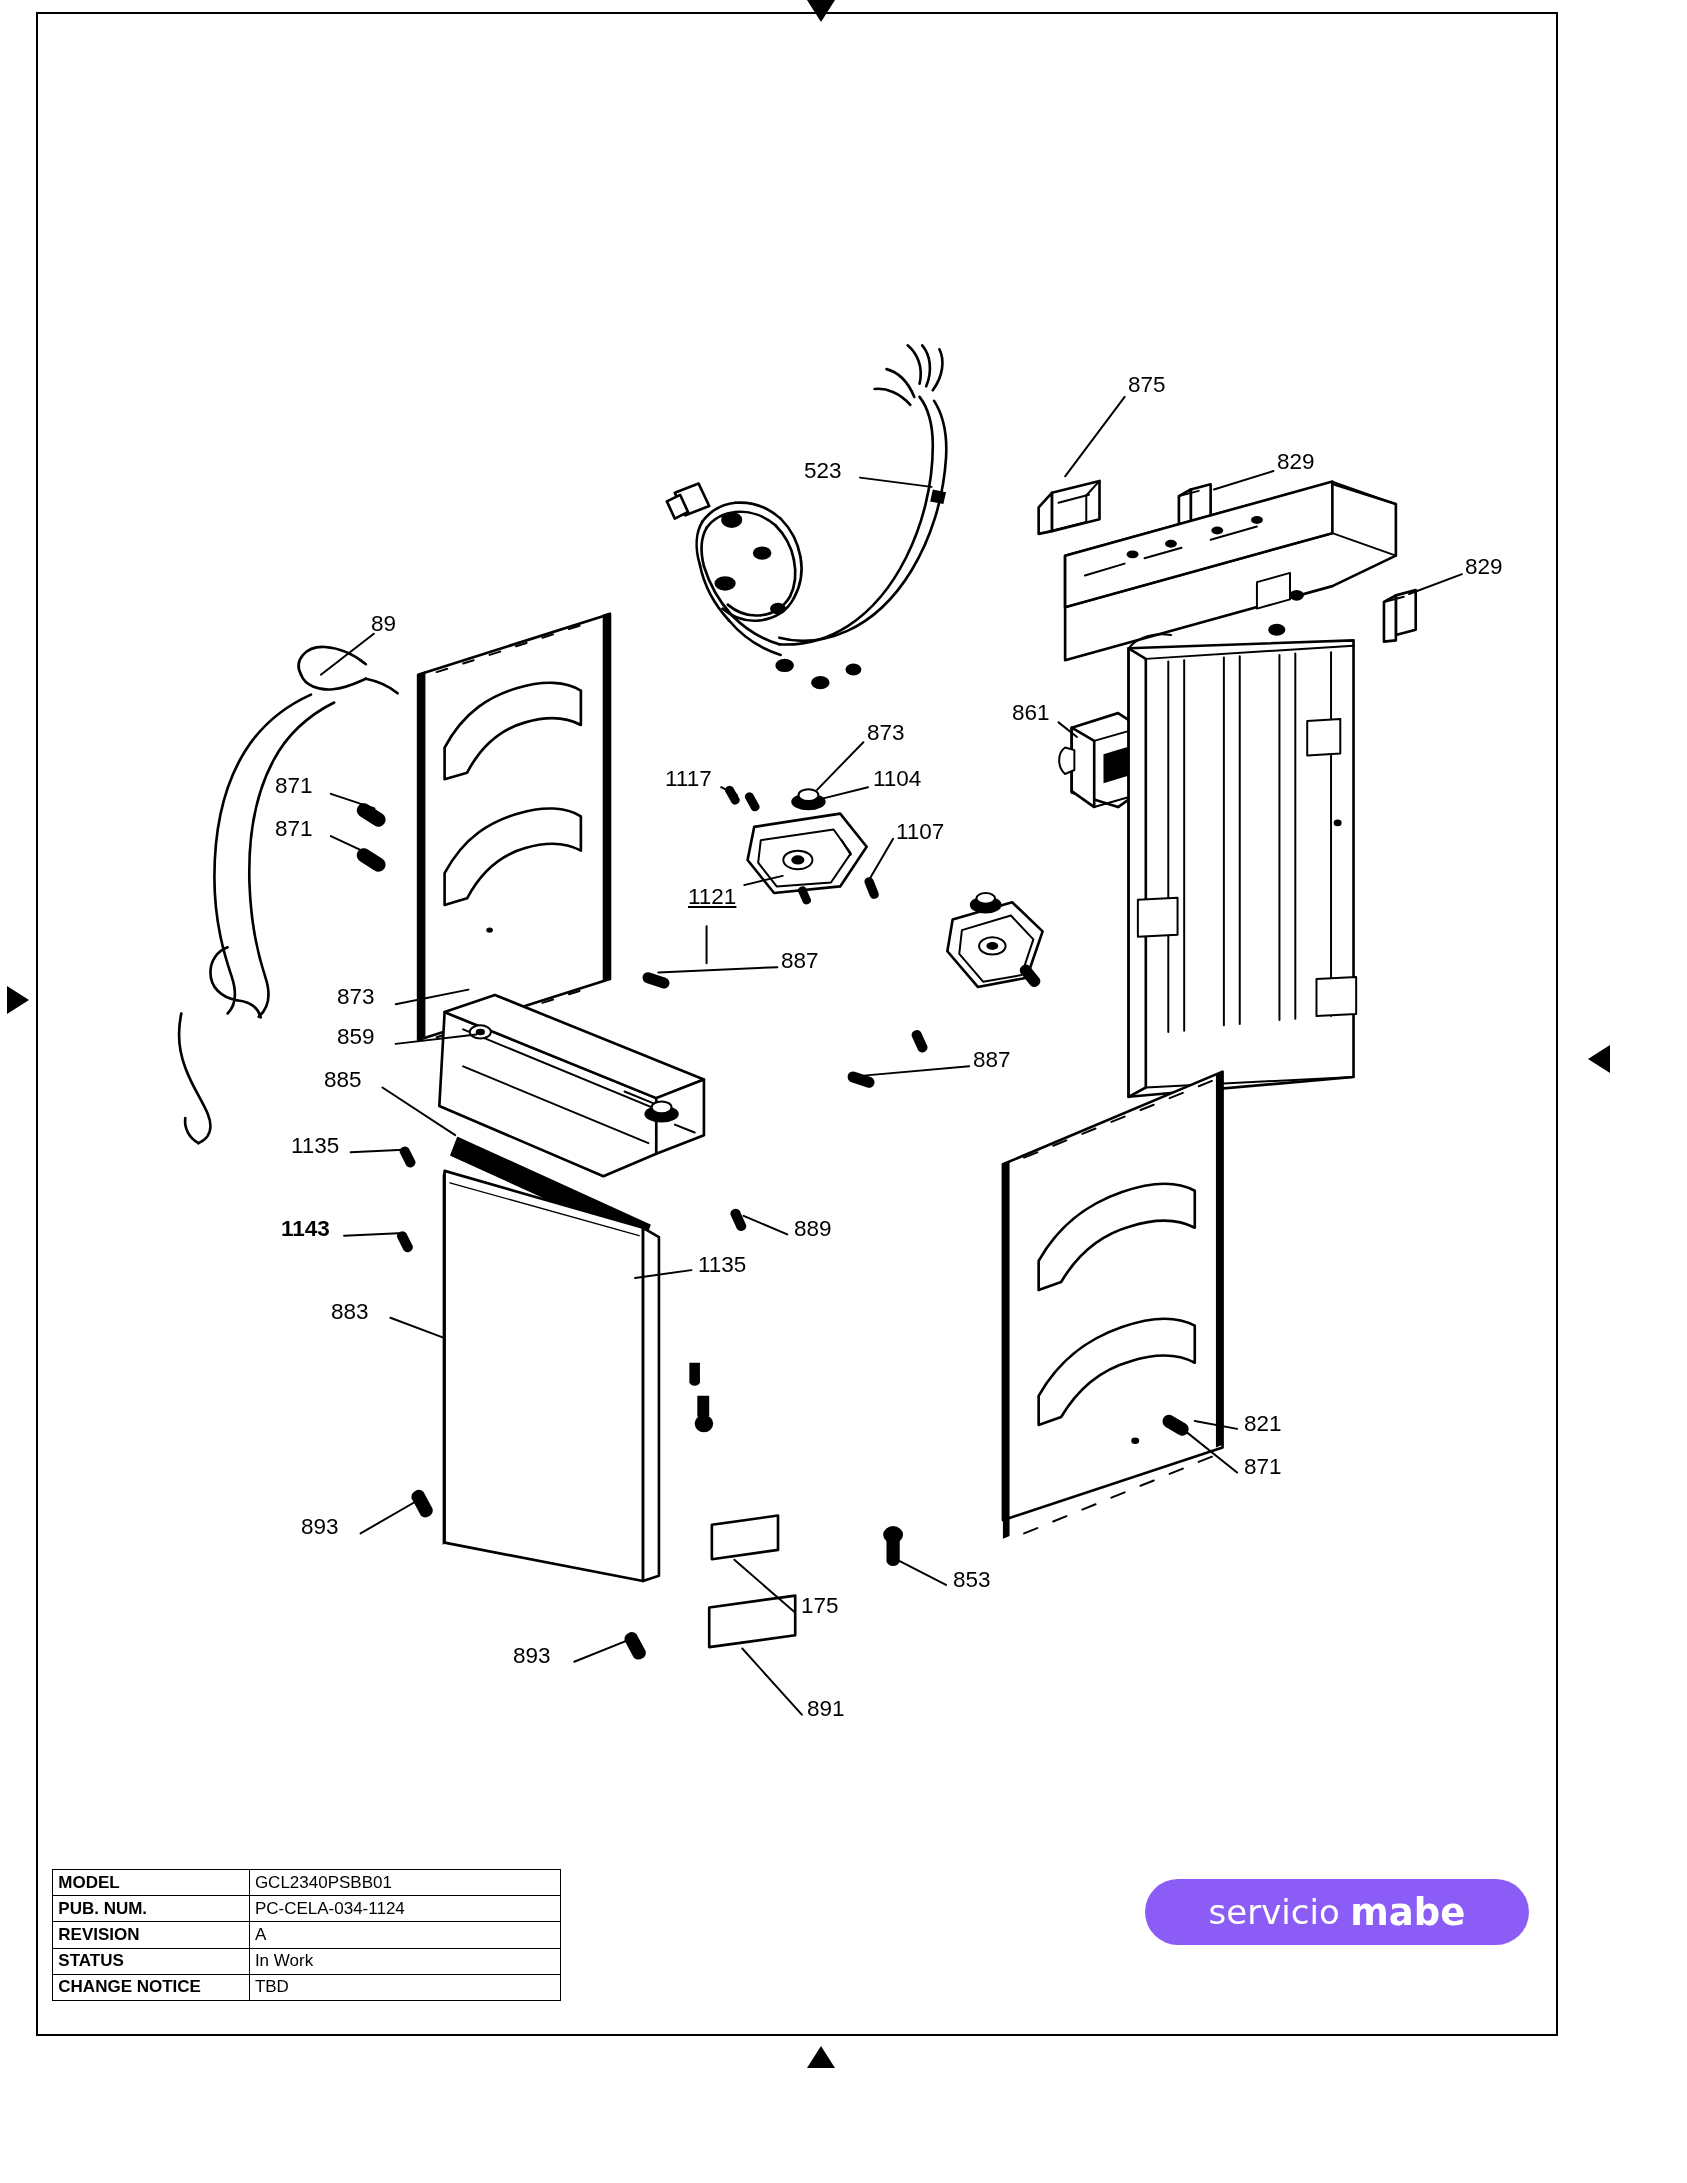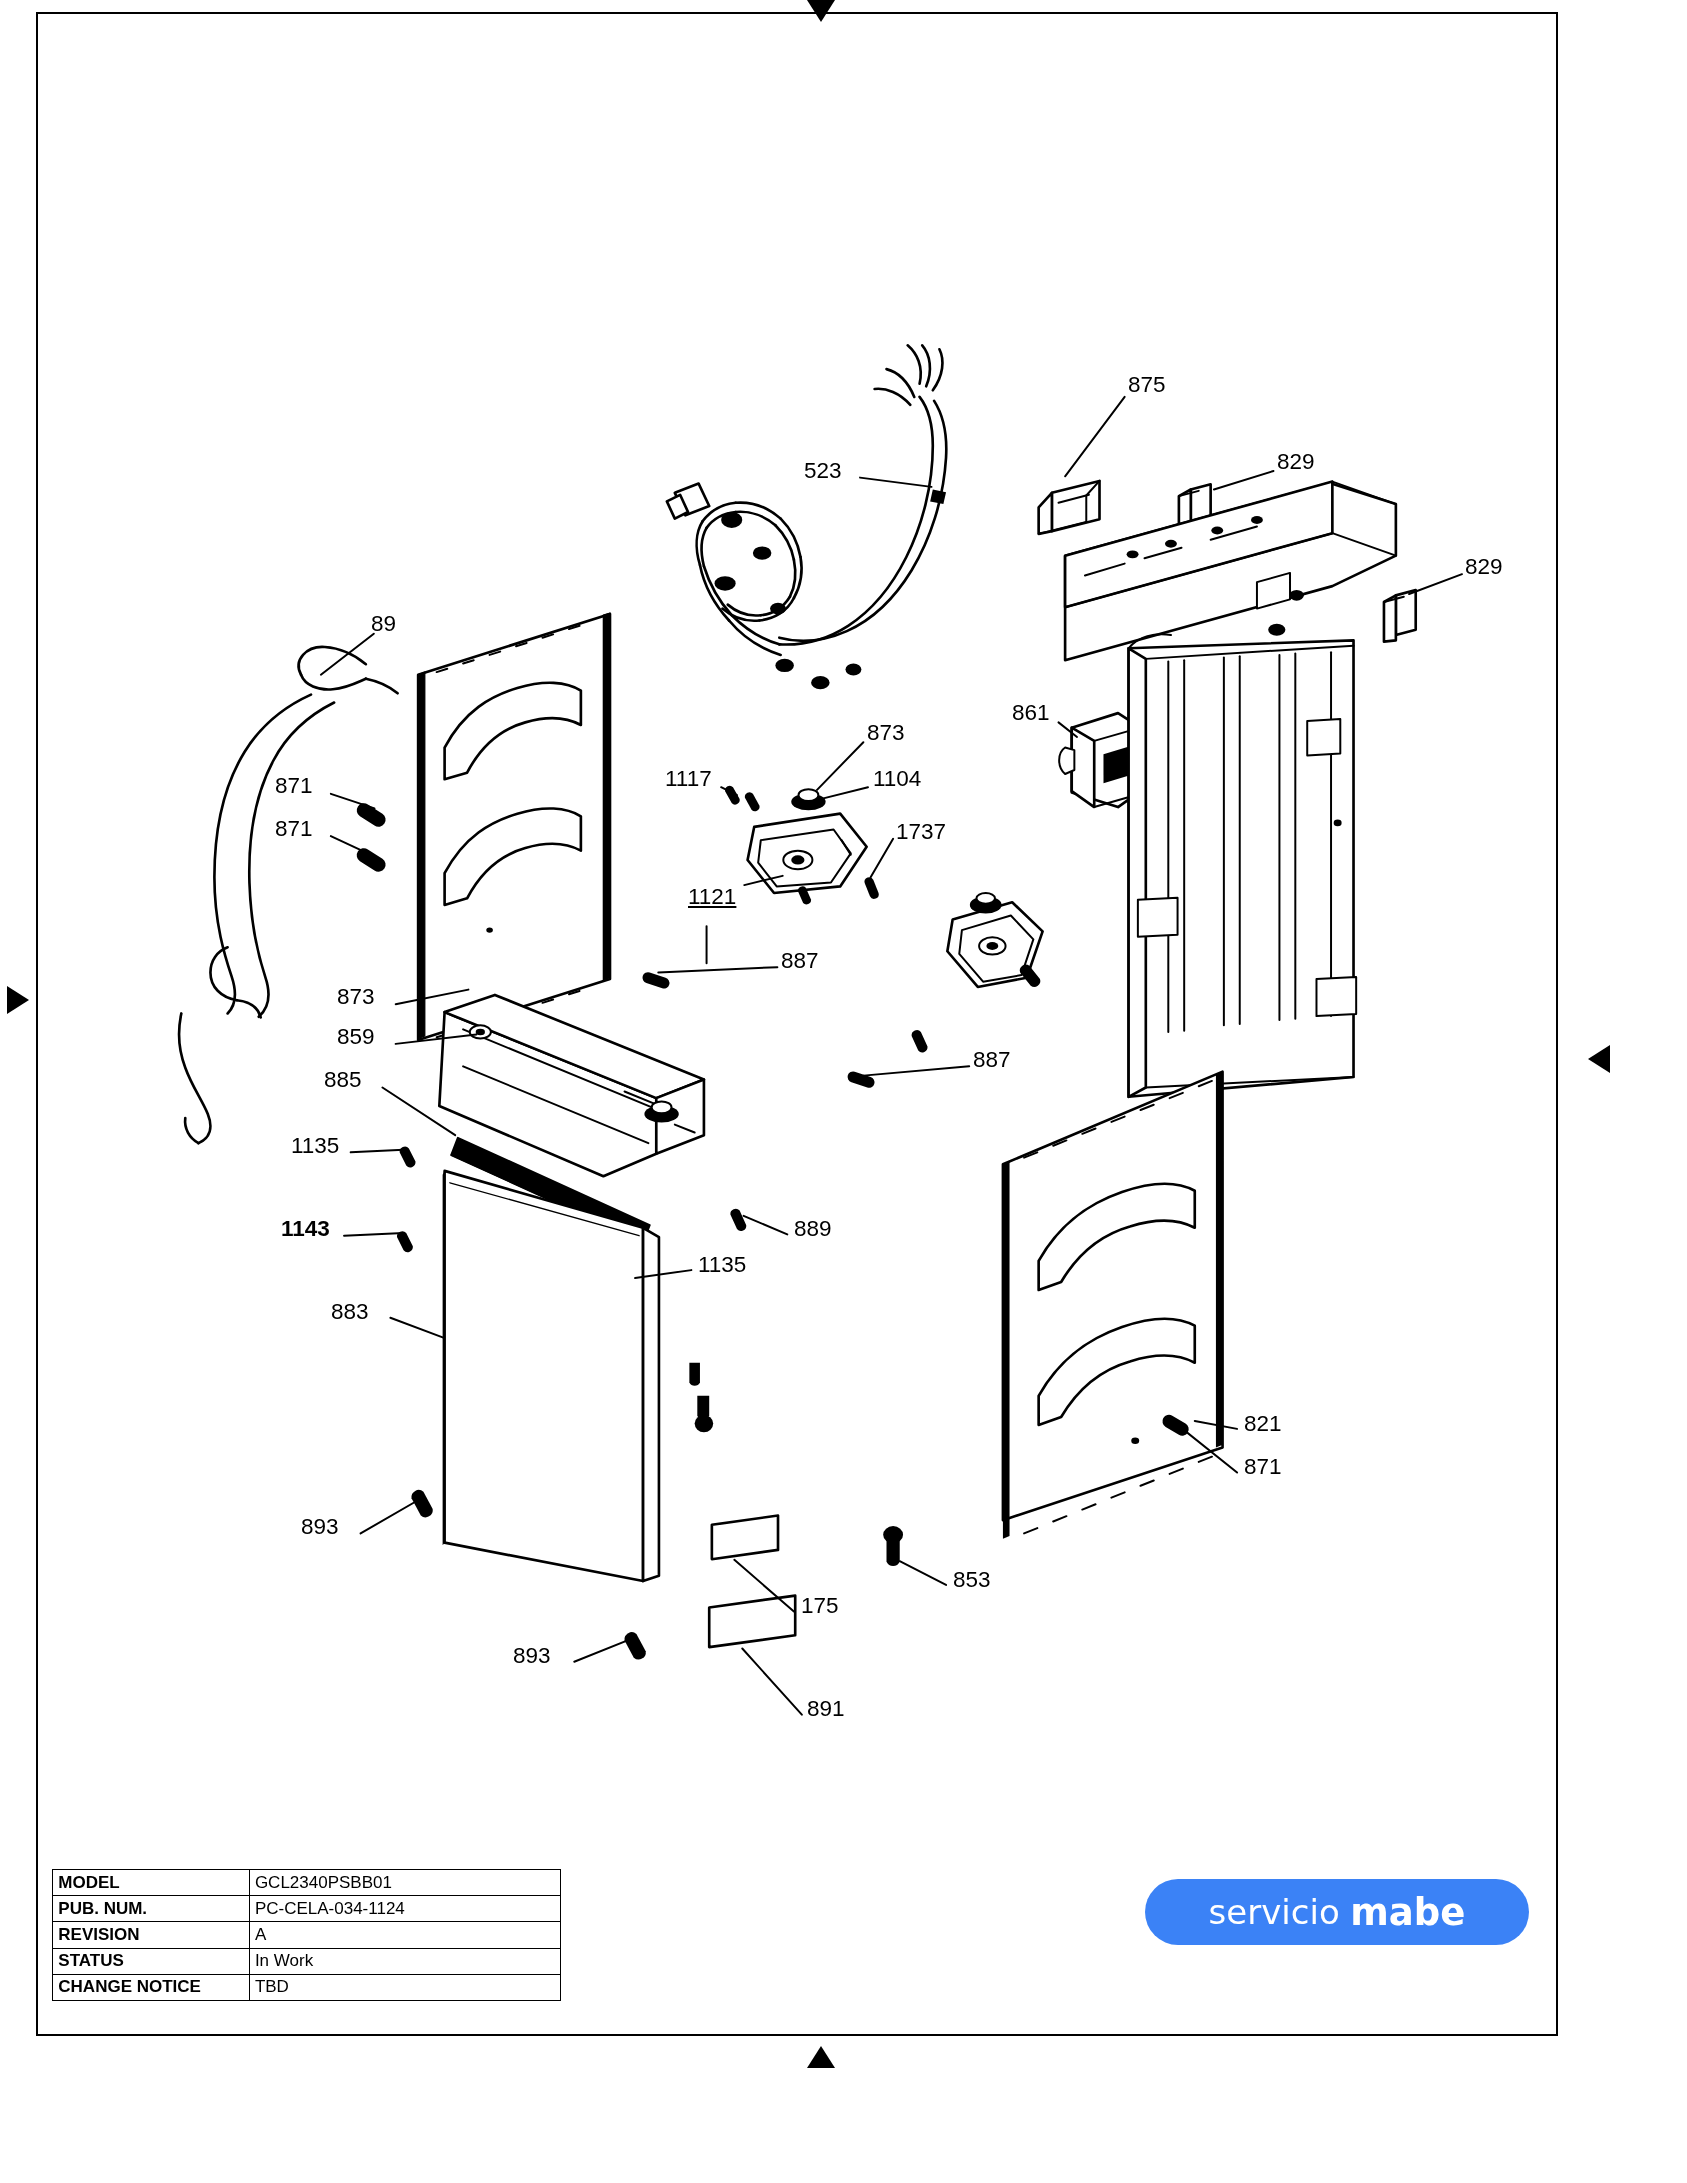--- a/index.html
+++ b/index.html
@@ -85,21 +85,21 @@
   .titleblock td.value {
     font-weight: normal;
   }
   
   .logo {
     position: absolute;
     left: 1145px;
     top: 1879px;
     width: 384px;
     height: 66px;
-    background: #3b82f6;
+    background: #8b5cf6;
     border-radius: 33px;
     color: #fff;
     display: flex;
     align-items: center;
     justify-content: center;
     letter-spacing: 0px;
   }
   .logo .w1 {
     font-size: 34px;
     font-weight: 400;
@@ -464,21 +464,21 @@
   <div class="callout" style="left:1277px; top:449px;">829</div>
   <div class="callout" style="left:804px; top:458px;">523</div>
   <div class="callout" style="left:1465px; top:554px;">829</div>
   <div class="callout" style="left:371px; top:611px;">89</div>
   <div class="callout" style="left:1012px; top:700px;">861</div>
   <div class="callout" style="left:867px; top:720px;">873</div>
   <div class="callout" style="left:665px; top:766px;">1117</div>
   <div class="callout" style="left:873px; top:766px;">1104</div>
   <div class="callout" style="left:275px; top:773px;">871</div>
   <div class="callout" style="left:275px; top:816px;">871</div>
-  <div class="callout" style="left:896px; top:819px;">1737</div>
+  <div class="callout" style="left:896px; top:819px;">1107</div>
   <div class="callout" style="left:688px; top:884px;text-decoration:underline;">1121</div>
   <div class="callout" style="left:781px; top:948px;">887</div>
   <div class="callout" style="left:337px; top:984px;">873</div>
   <div class="callout" style="left:337px; top:1024px;">859</div>
   <div class="callout" style="left:973px; top:1047px;">887</div>
   <div class="callout" style="left:324px; top:1067px;">885</div>
   <div class="callout" style="left:291px; top:1133px;">1135</div>
   <div class="callout" style="left:281px; top:1216px;font-weight:bold;">1143</div>
   <div class="callout" style="left:794px; top:1216px;">889</div>
   <div class="callout" style="left:698px; top:1252px;">1135</div>

